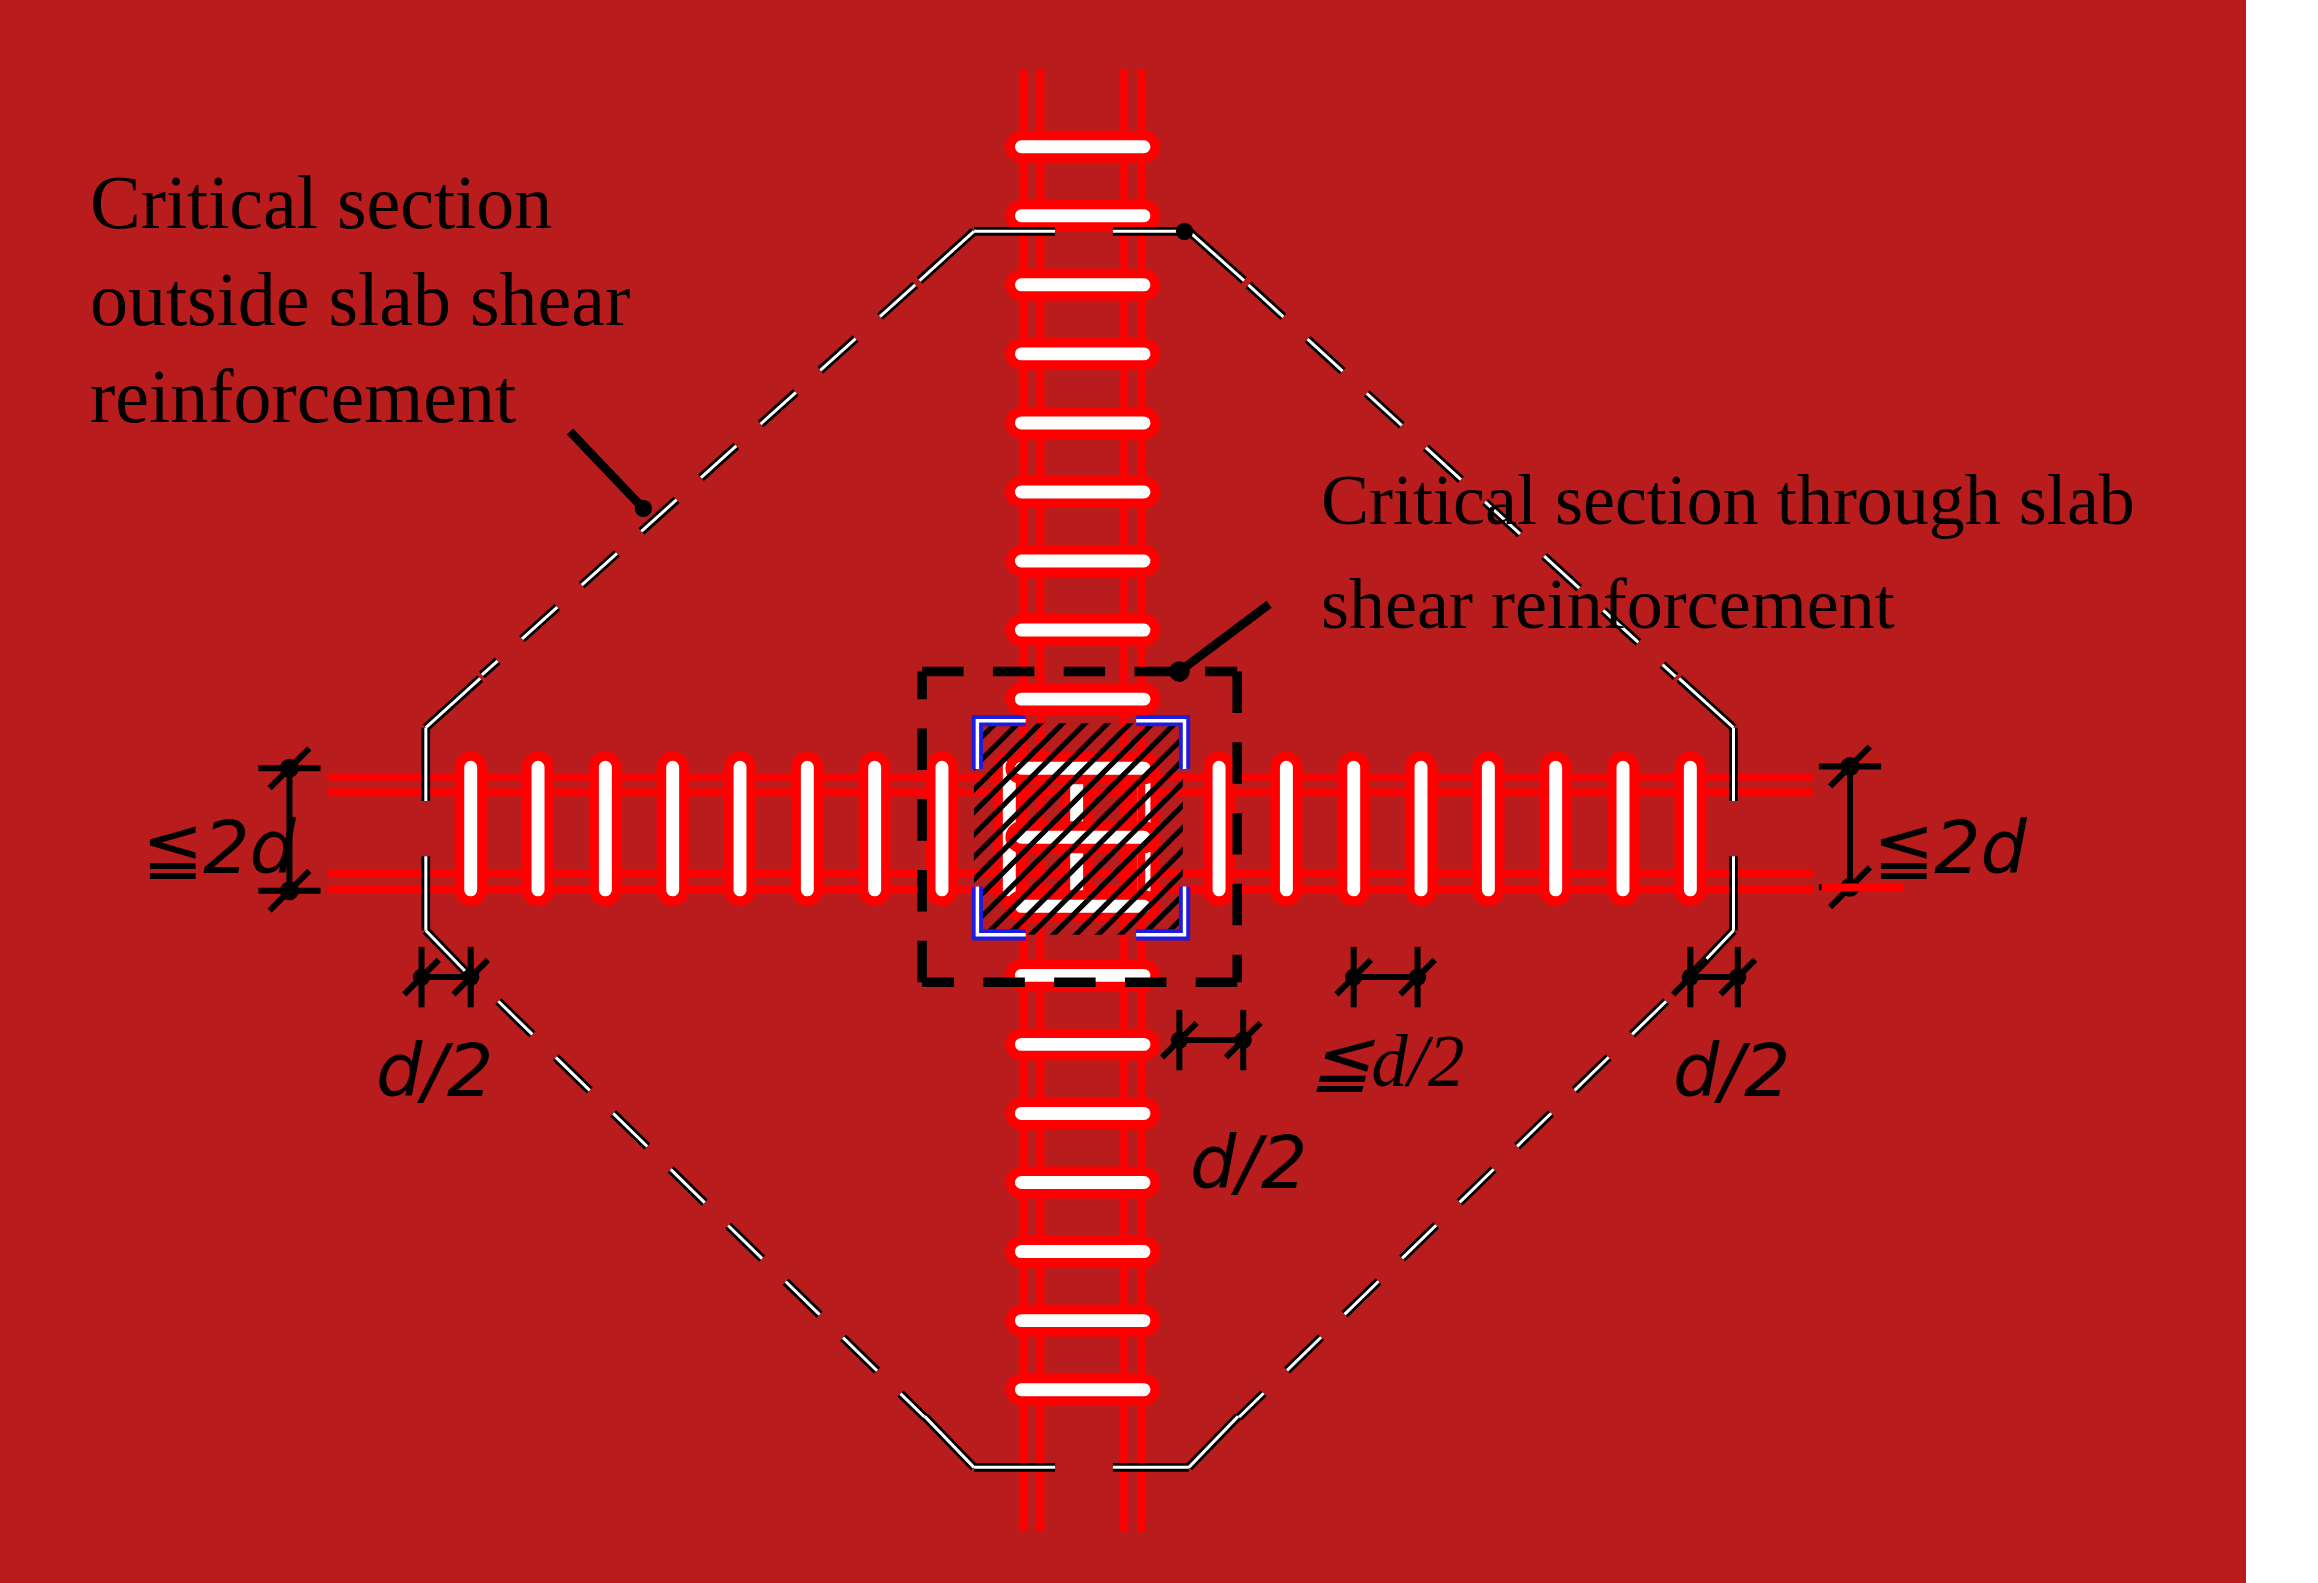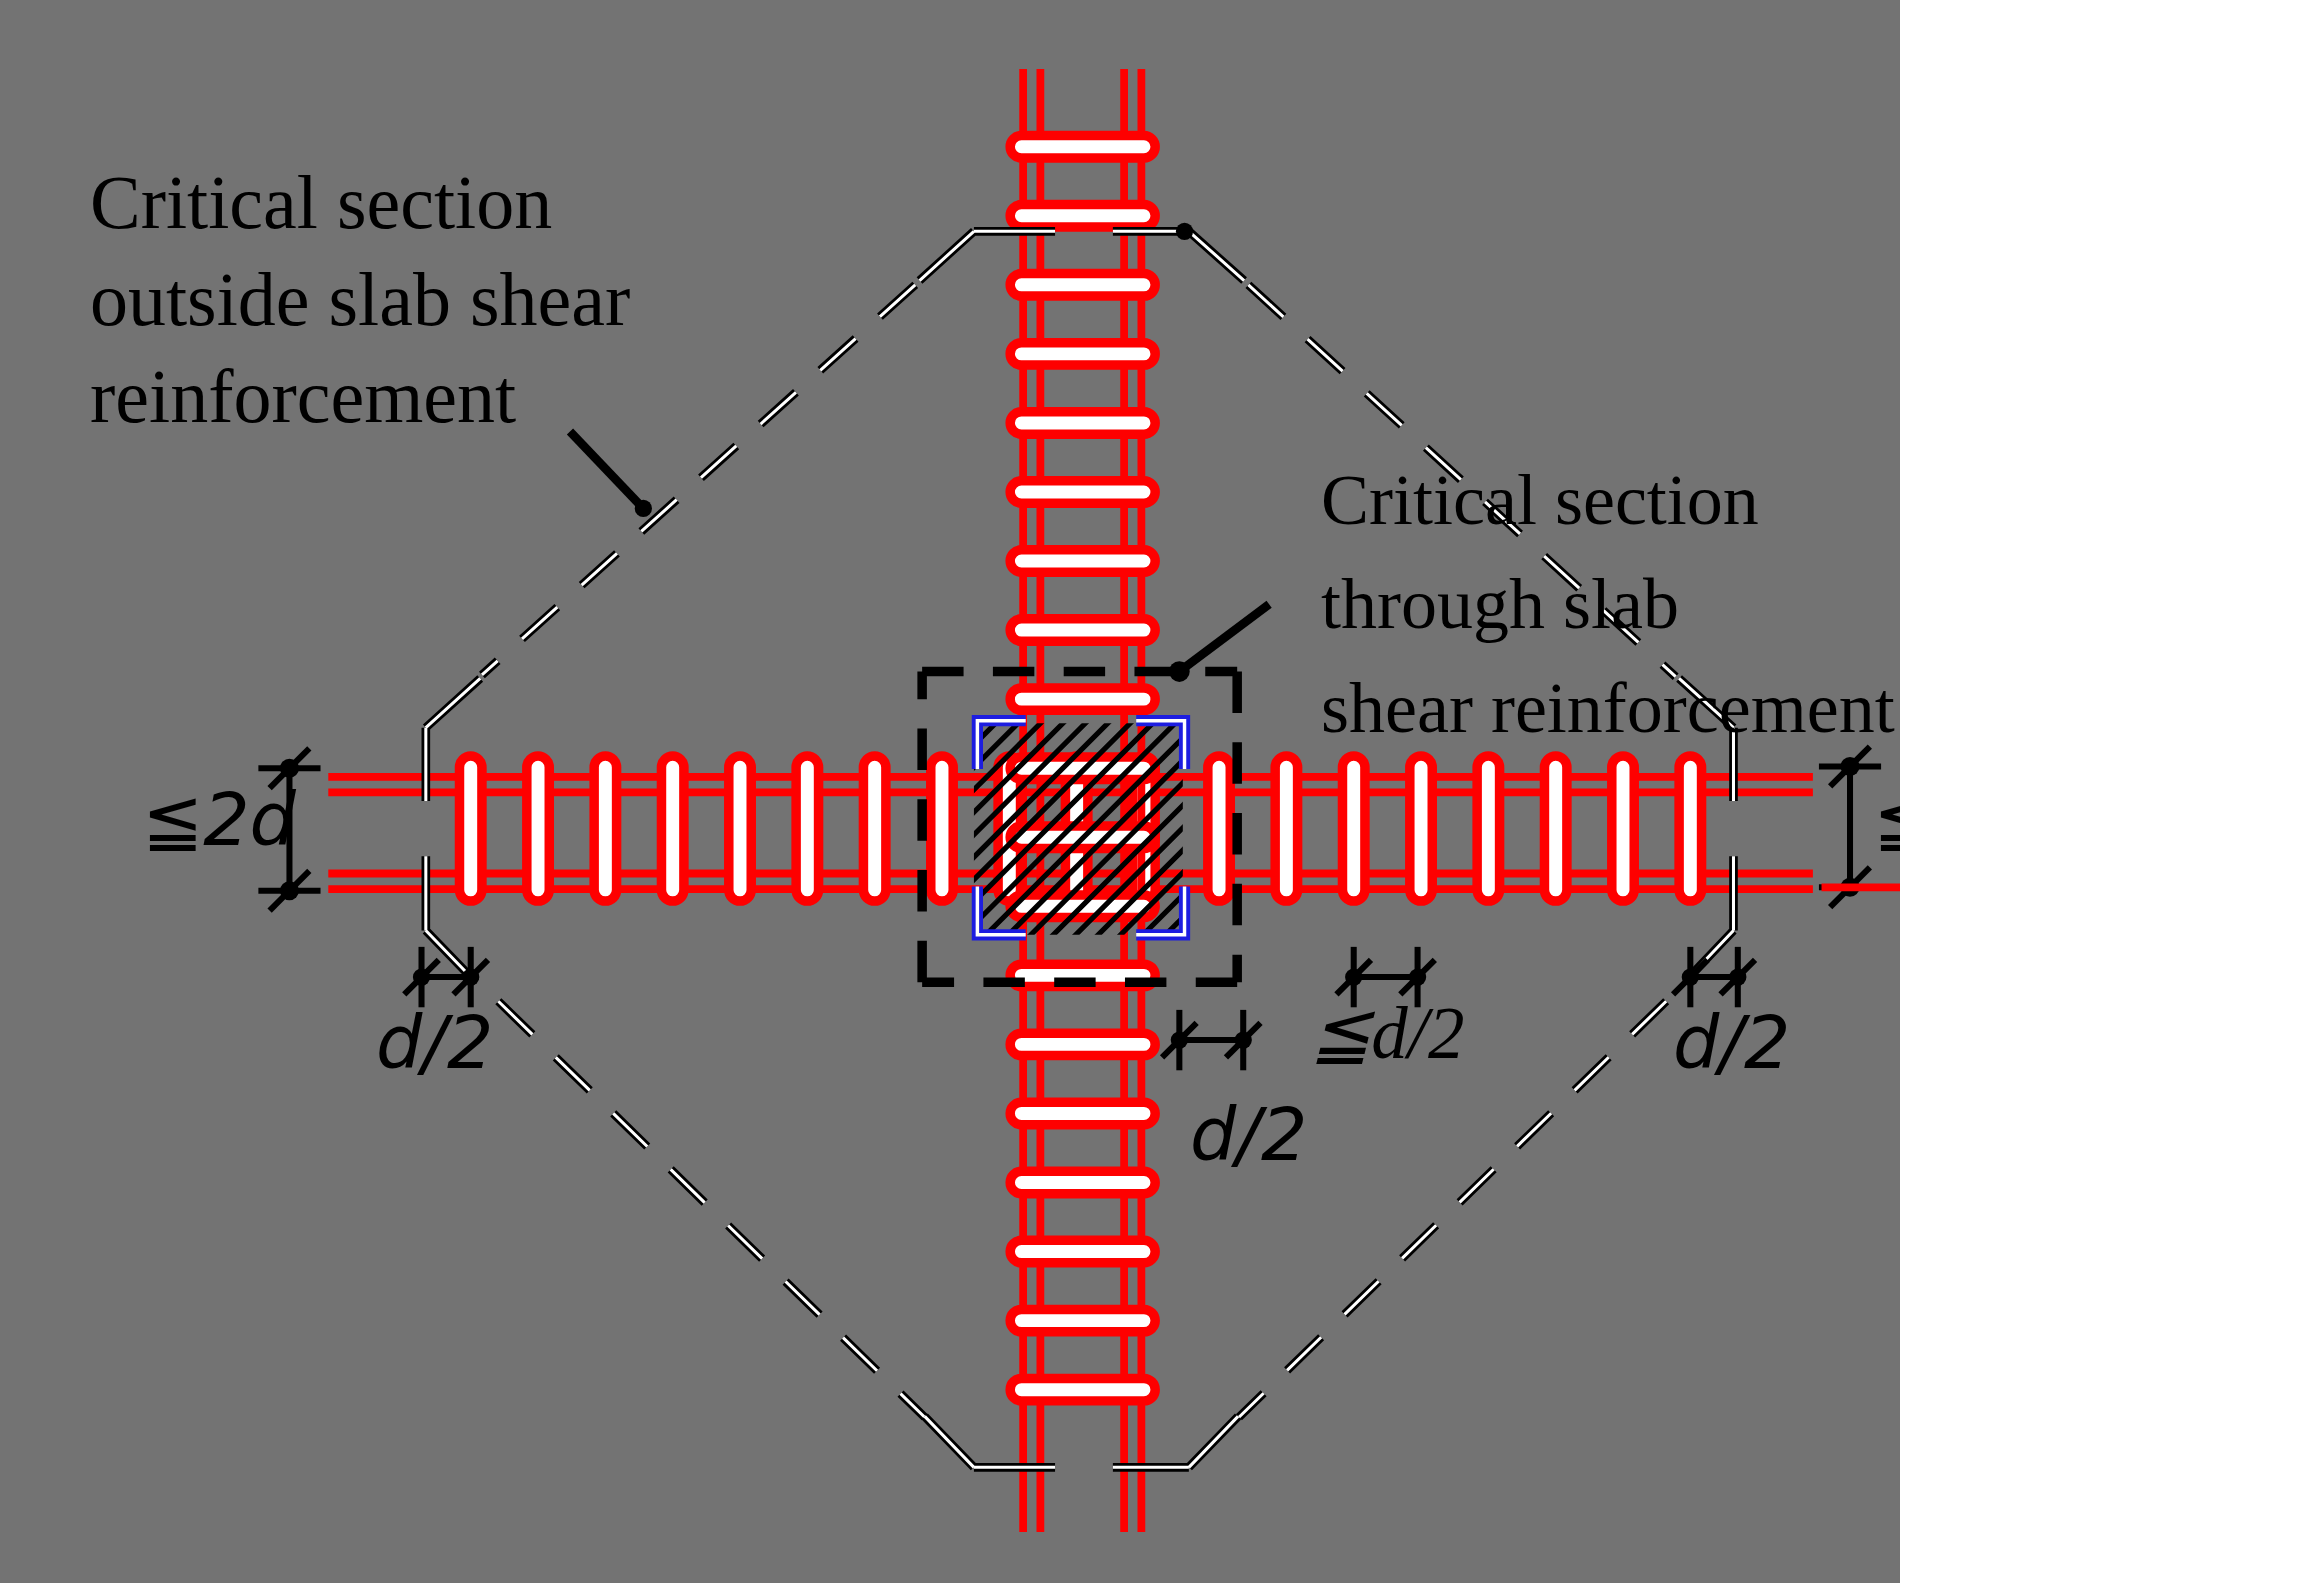--- a/index.html
+++ b/index.html
@@ -1,23 +1,23 @@
 <!DOCTYPE html>
 <html style="font-size:14px"><head>
 <meta charset="utf-8">
 <style>
   html,body{margin:0;padding:0;background:#fff;}
-  .stage{position:relative;width:1900px;height:1583px;background:#737373;overflow:hidden;
+  .stage{position:relative;width:2246px;height:1583px;background:#b91c1c;overflow:hidden;
          font-family:"Liberation Serif","DejaVu Serif",serif;}
   svg{position:absolute;left:0;top:0;}
   .t{position:absolute;color:#000;white-space:pre-line;}
   .serif{font-size:76px;line-height:97px;font-family:"Liberation Serif","DejaVu Serif",serif;}
   .serif2{font-size:72px;line-height:104px;font-family:"Liberation Serif","DejaVu Serif",serif;}
   .lab{font-size:73px;line-height:1.1;font-style:italic;
-       font-family:"DejaVu Sans","Liberation Sans",sans-serif;}
+       font-family:"DejaVu Sans","Liberation Sans",sans-serif;margin-top:28px;}
   
   .red9{stroke:#fe0000;stroke-width:9;fill:none;}
   .pill{fill:#fff;stroke:#fe0000;stroke-width:11;}
   .hat{stroke:#000;stroke-width:6;fill:none;}
   .blue13{stroke:#1d1de0;stroke-width:13;fill:none;}
   .bluew{stroke:#fff;stroke-width:4;fill:none;}
   .sqd{stroke:#000;stroke-width:11;fill:none;stroke-dasharray:48 34;}
   .ln10{stroke:#000;stroke-width:10;fill:none;}
   .lnw{stroke:#fff;stroke-width:3.5;fill:none;}
   .dd{stroke-dasharray:55 38;}

